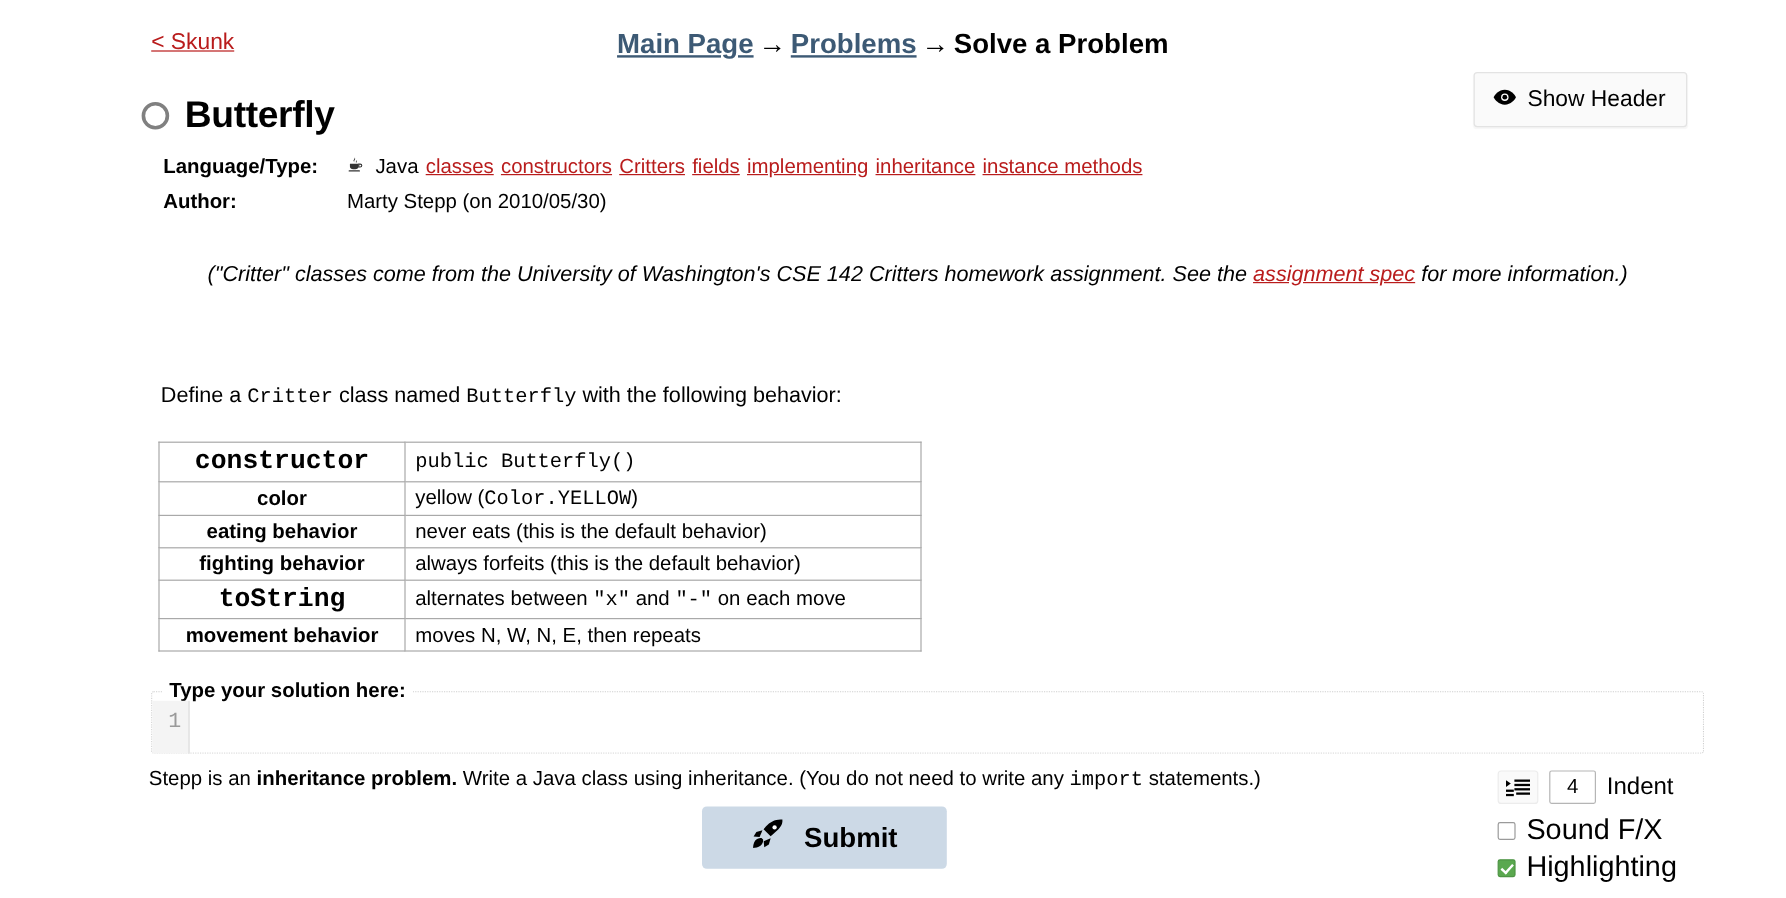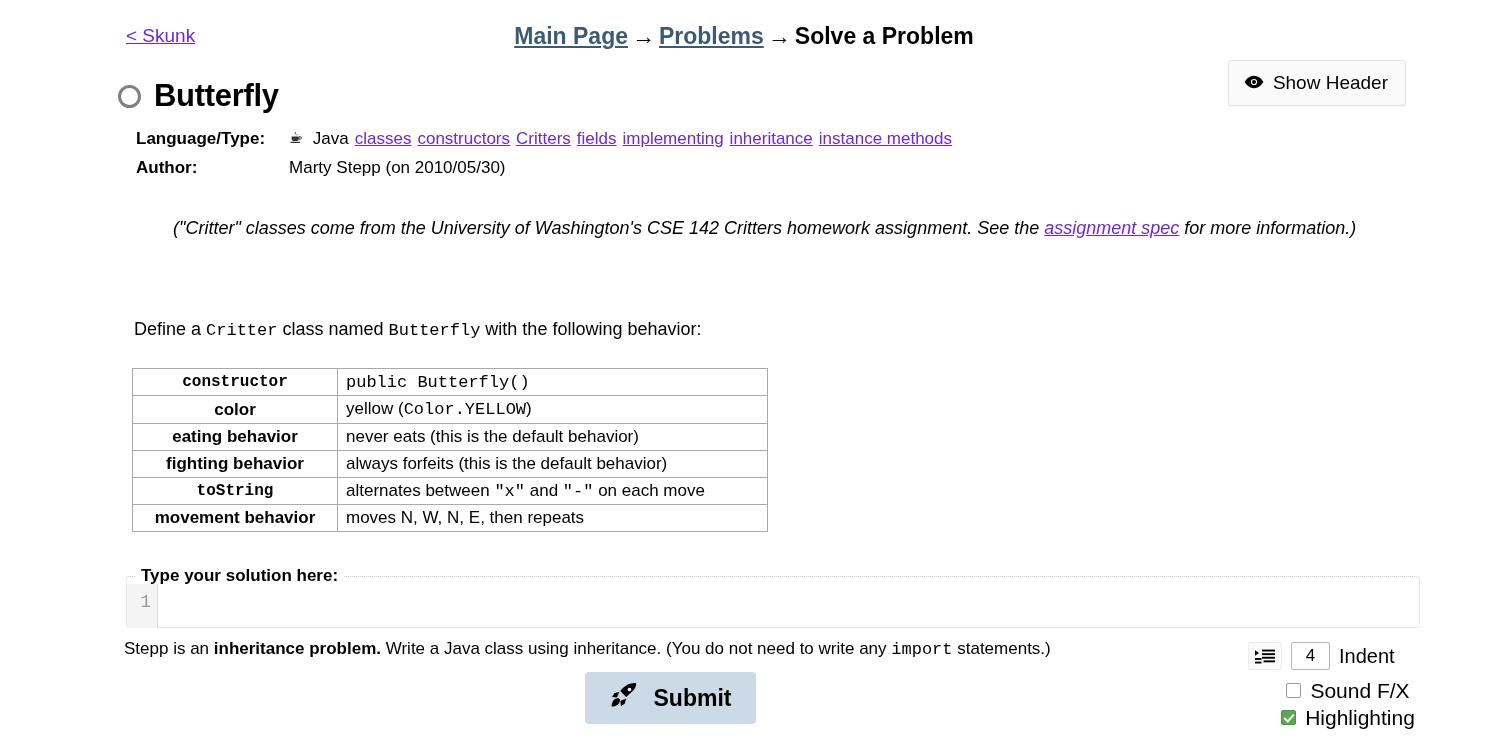--- a/index.html
+++ b/index.html
@@ -11,21 +11,21 @@
   body {
     width: 1488px;
     height: 748px;
     position: relative;
     font-family: "Liberation Sans", sans-serif;
     font-size: 16px;
     color: #000000;
     overflow: hidden;
   }
   a, .link {
-    color: #6d28d9;
+    color: #b91c1c;
     text-decoration: underline;
     cursor: pointer;
   }
 
   
   #back-link {
     position: absolute;
     left: 126px;
     top: 25px;
     font-size: 19px;
@@ -148,21 +148,21 @@
     line-height: 1.25;
   }
   #behavior-table td.bt-name {
     font-weight: bold;
     text-align: center;
     width: 205px;
     padding: 2px 10px;
   }
   #behavior-table td.bt-name.mono-name {
     font-family: "Liberation Mono", "DejaVu Sans Mono", monospace;
-    font-size: 16px;
+    font-size: 22px;
     border-radius: 11px;
   }
   #behavior-table td.bt-value {
     width: 430px;
     padding: 2px 8px;
     text-align: left;
   }
 
   
   #solution-fieldset {
@@ -215,21 +215,21 @@
     top: 639px;
     font-size: 17px;
   }
   #hint-line b { font-weight: bold; }
 
   
   #submit-button {
     position: absolute;
     left: 585px;
     top: 672px;
-    width: 171px;
+    width: 204px;
     height: 52px;
     background: #ccd9e6;
     border: none;
     border-radius: 4px;
     display: flex;
     align-items: center;
     justify-content: center;
     gap: 16px;
     font-size: 23px;
     font-weight: bold;
@@ -270,24 +270,23 @@
     font-size: 17px;
     font-family: "Liberation Sans", sans-serif;
     background: #fff;
     color: #000;
   }
   #indent-label { font-size: 20px; }
   .check-row {
     display: flex;
     align-items: center;
     gap: 9px;
-    font-size: 21px;
+    font-size: 24px;
     line-height: 1.2;
     margin-top: 2px;
-    justify-content: center;
   }
   .checkbox {
     width: 15px;
     height: 15px;
     border: 1px solid #9a9a9a;
     border-radius: 2px;
     background: #fff;
     display: inline-block;
     position: relative;
     cursor: pointer;

